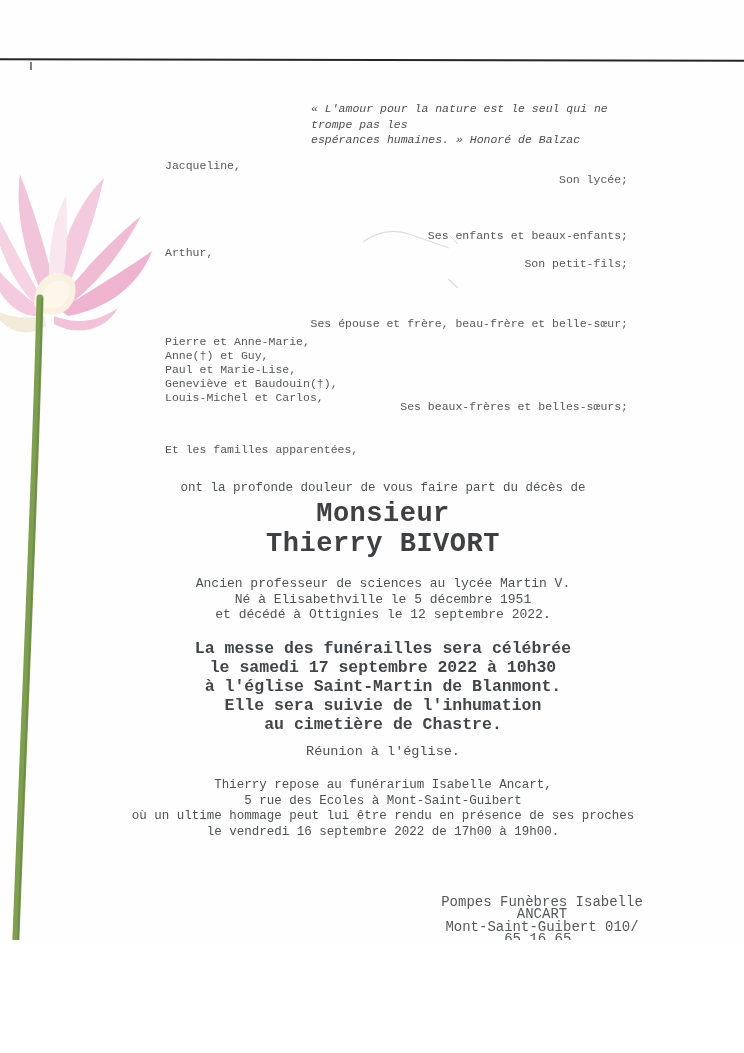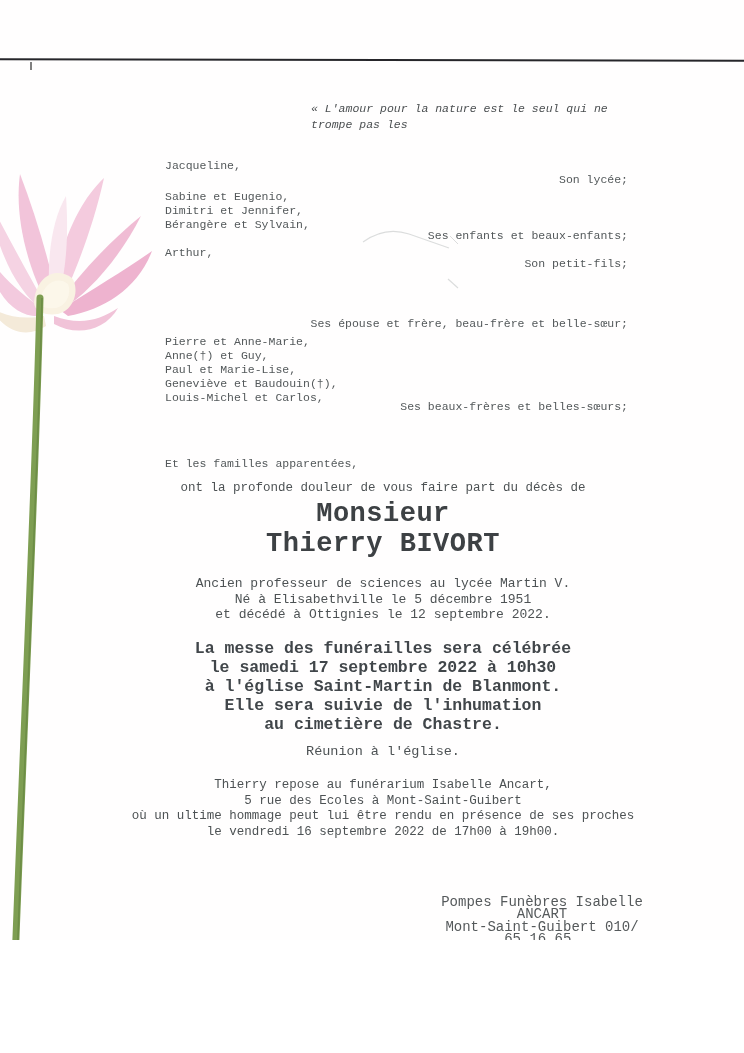--- a/index.html
+++ b/index.html
@@ -32,21 +32,21 @@
     left: 165px;
     font-size: 11.5px; line-height: 14px;
     color: #53585a;
   }
   .relation {
     right: 144px;
     font-size: 11.5px;
     color: #53585a;
     white-space: nowrap;
   }
-  .families { left: 165px; top: 457px; font-size: 11.5px; color: #53585a; }
+  .families { left: 165px; top: 443px; font-size: 11.5px; color: #53585a; }
   .centered {
     left: 20px; width: 726px; text-align: center;
   }
   .intro { top: 481px; font-size: 12.5px; color: #4d5254; }
   .title-line { font-weight: bold; font-size: 27px; line-height: 30px; color: #3d4144; letter-spacing: 0.5px; }
   .title-monsieur { top: 499px; }
   .title-name { top: 529px; }
   .bio { top: 576px; font-size: 13px; line-height: 15.5px; color: #4d5254; }
   .ceremony { top: 639px; font-size: 16.5px; line-height: 19px; font-weight: bold; color: #41464a; }
   .meeting { top: 744px; font-size: 13.5px; }
@@ -82,29 +82,25 @@
     <path d="M40,142 C44,124 58,118 68,126 C72,136 66,148 56,150 C46,151 38,149 40,142 Z" fill="#fdf8ec" opacity="0.8"></path>
   </svg>
 
   <svg class="abs stem-svg" width="60" height="706" viewBox="0 0 60 706" aria-hidden="true">
     <path d="M40,8 C36,180 24,430 14,700" stroke="#7e9e52" stroke-width="7" fill="none" stroke-linecap="round"></path>
     <path d="M42,8 C38,180 26,430 16,700" stroke="#5f7f3c" stroke-width="1.6" fill="none" opacity="0.55"></path>
   </svg>
 
   <div class="abs quote">
     <div>« L'amour pour la nature est le seul qui ne trompe pas les</div>
+    <div>espérances humaines. » Honoré de Balzac</div>
   </div>
 
   <div class="abs names" style="top:159px">
     <div>Jacqueline,</div>
-  </div>
-  <div class="abs names" style="top:190px">
-    <div>Sabine et Eugenio,</div>
-    <div>Dimitri et Jennifer,</div>
-    <div>Bérangère et Sylvain,</div>
   </div>
   <div class="abs names" style="top:246px">
     <div>Arthur,</div>
   </div>
   <div class="abs names" style="top:335px">
     <div>Pierre et Anne-Marie,</div>
     <div>Anne(†) et Guy,</div>
     <div>Paul et Marie-Lise,</div>
     <div>Geneviève et Baudouin(†),</div>
     <div>Louis-Michel et Carlos,</div>

